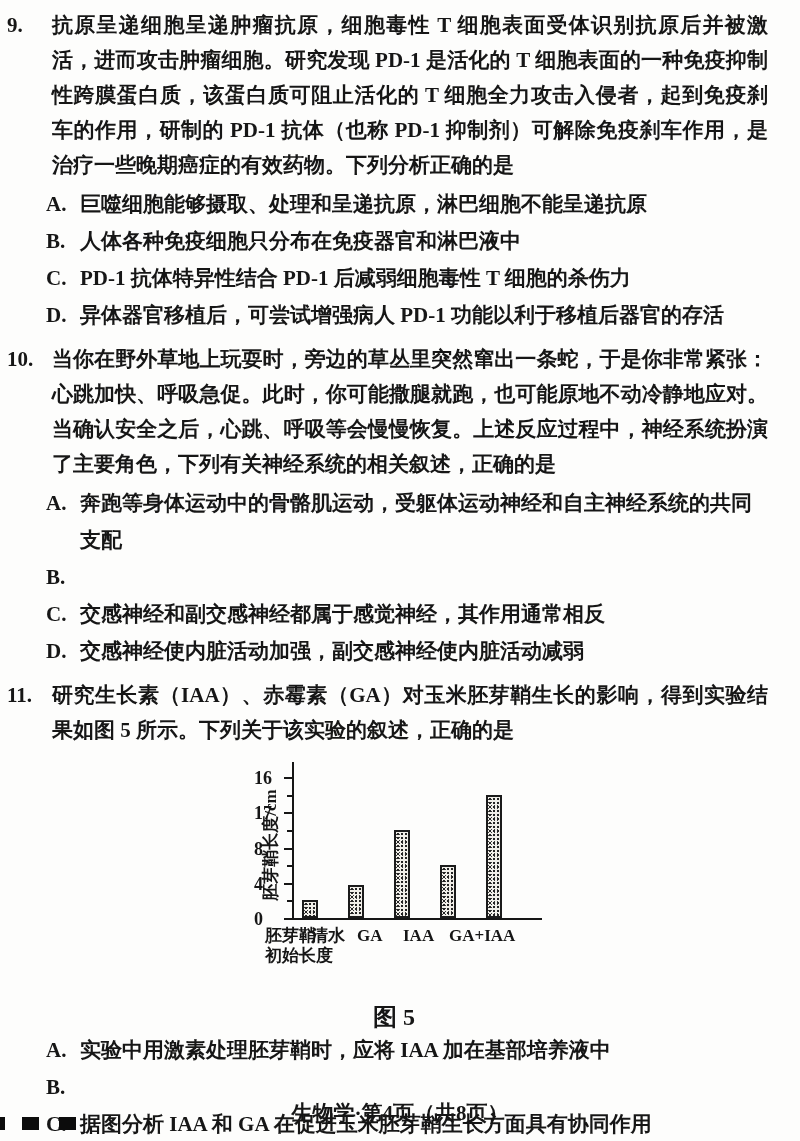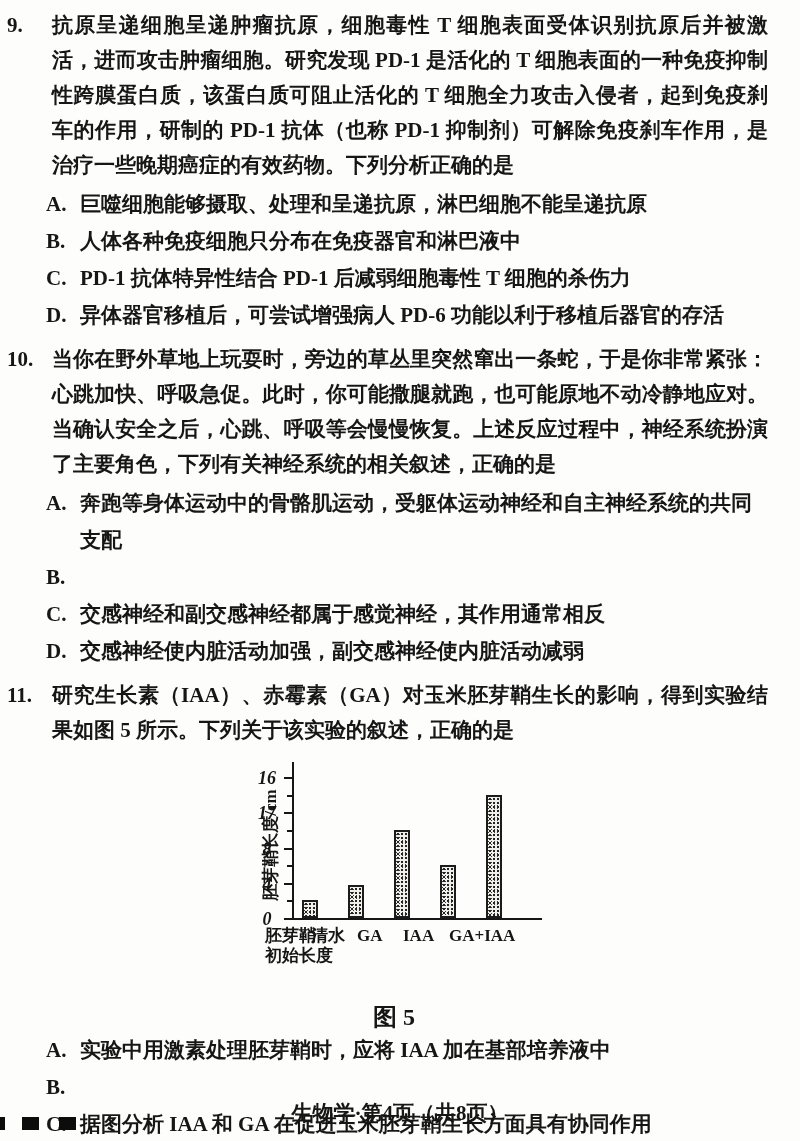--- a/index.html
+++ b/index.html
@@ -50,22 +50,21 @@
   .opt-text { flex: 1; }
 
   
   .figure { margin: 10px 0 4px 252px; width: 320px; }
   .chart-plot { position: relative; width: 320px; height: 212px; }
   .axis { position: absolute; background: #161616; }
   .tick { position: absolute; background: #161616; height: 2px; }
   .tick-label {
     position: absolute;
     font-weight: 700; font-size: 18px; line-height: 20px;
-    text-align: center;
-    font-style: italic;
+    text-align: left;
   }
   .bar {
     position: absolute;
     box-sizing: border-box;
     border: 2px solid #1b1b1b;
     background-color: #f1efe9;
     background-image:
       radial-gradient(#242424 1px, rgba(0,0,0,0) 1.15px),
       radial-gradient(#3a3a3a 0.8px, rgba(0,0,0,0) 0.95px);
     background-size: 4px 4px, 3px 3px;
@@ -122,21 +121,21 @@
         <div class="option">
           <span class="opt-label">B.</span>
           <span class="opt-text">人体各种免疫细胞只分布在免疫器官和淋巴液中</span>
         </div>
         <div class="option">
           <span class="opt-label">C.</span>
           <span class="opt-text">PD-1 抗体特异性结合 PD-1 后减弱细胞毒性 T 细胞的杀伤力</span>
         </div>
         <div class="option">
           <span class="opt-label">D.</span>
-          <span class="opt-text">异体器官移植后，可尝试增强病人 PD-6 功能以利于移植后器官的存活</span>
+          <span class="opt-text">异体器官移植后，可尝试增强病人 PD-1 功能以利于移植后器官的存活</span>
         </div>
       </div>
     </div>
 
     <div class="question">
       <div class="q-head">
         <span class="qnum">10.</span>
         <div class="qstem">当你在野外草地上玩耍时，旁边的草丛里突然窜出一条蛇，于是你非常紧张：心跳加快、呼吸急促。此时，你可能撒腿就跑，也可能原地不动冷静地应对。当确认安全之后，心跳、呼吸等会慢慢恢复。上述反应过程中，神经系统扮演了主要角色，下列有关神经系统的相关叙述，正确的是</div>
       </div>
       <div class="options">

